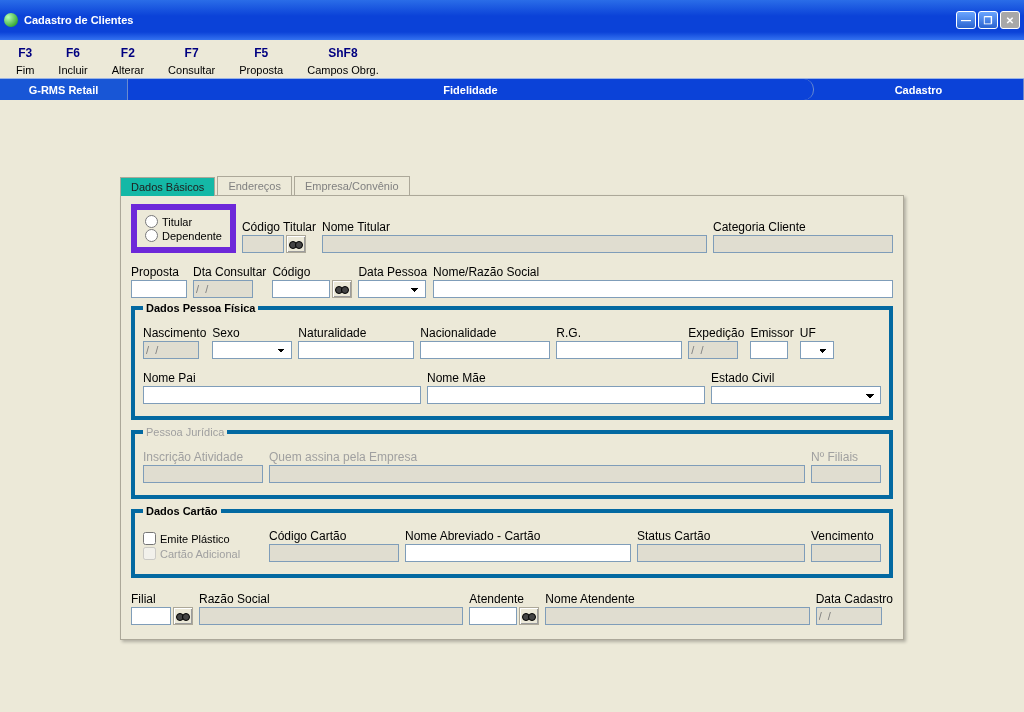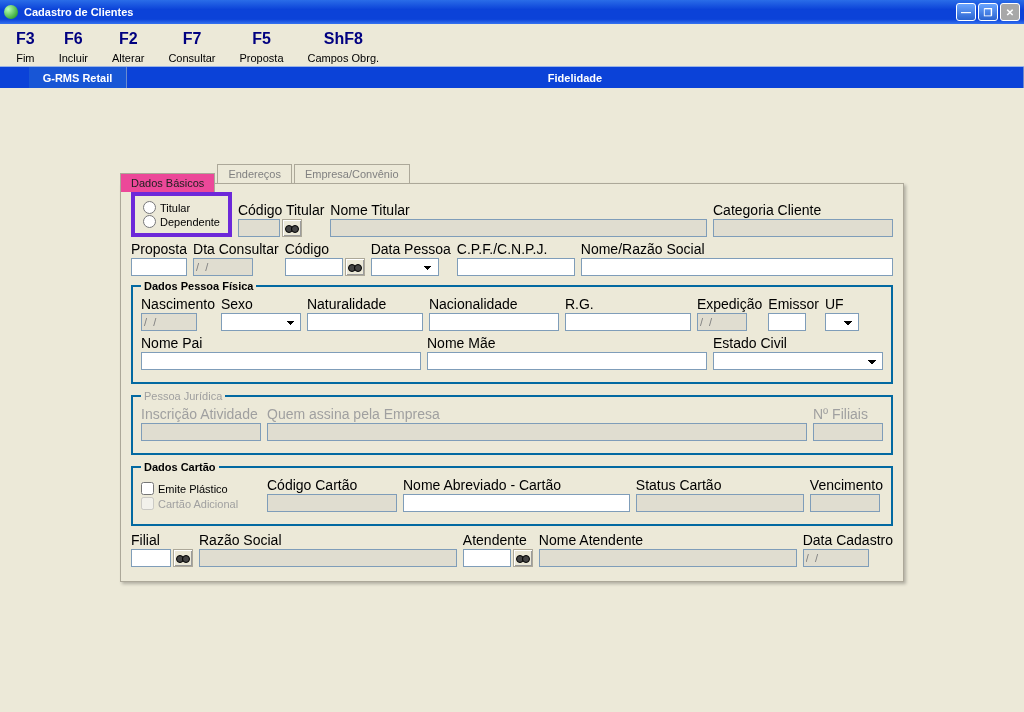--- a/index.html
+++ b/index.html
@@ -6,21 +6,21 @@
 body {
   font-family: Tahoma, Arial, sans-serif;
   font-size: 11px;
   background: #ece9d8;
   width: 1024px;
   height: 712px;
   overflow: hidden;
 }
 .titlebar {
   background: linear-gradient(to bottom, #2a6de8, #0b42d8 40%, #0b42d8 80%, #3472f0);
-  height: 24px;
+  height: 40px;
   display: flex;
   align-items: center;
   padding: 0 4px;
   color: #fff;
   font-weight: bold;
 }
 .titlebar .icon {
   width: 14px; height: 14px;
   border-radius: 50%;
   background: radial-gradient(circle at 30% 30%, #b6ffb6, #0a8a0a);
@@ -44,95 +44,95 @@
 .toolbar {
   background: #ece9d8;
   display: flex;
   padding: 6px 4px 2px 4px;
 }
 .toolbar .item {
   text-align: center;
   margin: 0 12px;
   cursor: default;
 }
-.toolbar .key { font-weight: bold; color: #000080; font-size: 16px; }
+.toolbar .key { font-weight: bold; color: #000080; font-size: 12px; }
 .toolbar .lbl { color: #000; margin-top: 4px; }
 .panel-row {
   display: flex;
   height: 22px;
   line-height: 22px;
   background: #0b42d8;
   border-top: 1px solid #9ab4e6;
 }
 .panel-row .seg {
   color: #fff;
   font-weight: bold;
   text-align: center;
   border-right: 1px solid #6a8bcf;
 }
-.seg1 { width: 98px; background: #1856d6; margin-left: 29px; }
-.seg2 { flex: 1; }
+.seg1 { width: 128px; background: #1856d6; }
+.seg2 { flex: 1; border-radius: 10px; }
 .seg3 { width: 210px; }
 .form-wrap {
   padding: 76px 120px 20px 120px;
 }
 .tab-strip {
   display: flex;
   align-items: flex-end;
 }
 .tab {
   border: 1px solid #aca899;
   border-bottom: none;
   padding: 3px 10px;
   margin-right: 2px;
   color: #808080;
   background: #ece9d8;
   cursor: default;
 }
 .tab.active {
   color: #202020;
   position: relative;
-  top: 9px;
-  background: #ec4899;
+  top: 1px;
+  background: #14b8a6;
 }
 .tab-body {
   border: 1px solid #aca899;
   background: #ece9d8;
   padding: 8px 10px 10px 10px;
   box-shadow: 2px 2px 3px rgba(0,0,0,0.25);
 }
 .row { display: flex; gap: 6px; margin-bottom: 4px; flex-wrap: wrap; align-items: flex-end; }
 .field { display: flex; flex-direction: column; }
-.field label { font-size: 14px; color: #000; margin-bottom: 1px; white-space: nowrap; }
+.field label { font-size: 12px; color: #000; margin-bottom: 1px; white-space: nowrap; margin-top: 8px; }
 .field label.dim { color: #a0a0a0; }
 .inp, .sel {
   border: 1px solid #7f9db9;
   background: #fff;
   height: 18px;
   font-size: 11px;
   padding: 1px 2px;
 }
 .inp.dis, .sel.dis { background: #e0ddd0; color: #808080; }
 .sel {
   appearance: none;
   background-image: linear-gradient(45deg, transparent 50%, #000 50%), linear-gradient(-45deg, transparent 50%, #000 50%);
   background-position: calc(100% - 10px) 7px, calc(100% - 6px) 7px;
   background-size: 4px 4px, 4px 4px;
   background-repeat: no-repeat;
   padding-right: 18px;
 }
 fieldset {
-  border: 2px solid #0369a1;
+  border: 4px solid #0369a1;
   padding: 4px 8px 8px 8px;
   margin-bottom: 6px;
 }
 fieldset legend { font-size: 11px; font-weight: bold; color: #000; padding: 0 3px; }
 fieldset.dim legend { color: #a0a0a0; font-weight: normal; }
 .radiobox {
-  border: 4px solid #6d28d9;
+  border: 6px solid #6d28d9;
   padding: 4px 8px;
 }
 .radio-line { display: flex; align-items: center; gap: 4px; font-size: 11px; margin: 1px 0; }
 .radio-line input { margin: 0; }
 .icon-btn {
   width: 20px; height: 18px;
   border: 1px solid #aca899;
   background: #ece9d8;
   display: flex;
   align-items: center;
@@ -192,20 +192,21 @@
     </div>
   <div class="item">
       <div class="key">ShF8</div>
       <div class="lbl">Campos Obrg.</div>
     </div>
 </div>
 
 <div class="panel-row">
   <div class="seg seg1">G-RMS Retail</div>
   <div class="seg seg2">Fidelidade</div>
+  <div class="seg seg3">Cadastro</div>
 </div>
 
 <div class="form-wrap">
   <div class="tab-strip">
     <div class="tab active">Dados Básicos</div>
     <div class="tab">Endereços</div>
     <div class="tab">Empresa/Convênio</div>
   </div>
   <div class="tab-body">
 
@@ -254,24 +255,20 @@
           <input class="inp" style="width: 58px;">
           <div class="icon-btn">
               <div class="binoc"></div>
             </div>
         </div>
       </div>
       <div class="field">
           <label>Data Pessoa</label>
           <select class="sel" style="width:68px"></select>
         </div>
-      <div class="field">
-          <label>C.P.F./C.N.P.J.</label>
-          <input class="inp" style="width: 118px;">
-        </div>
       <div class="field" style="flex:1">
           <label>Nome/Razão Social</label>
           <input class="inp" style="width: 100%;">
         </div>
     </div>
 
     <fieldset>
       <legend>Dados Pessoa Física</legend>
       <div class="row">
         <div class="field">

